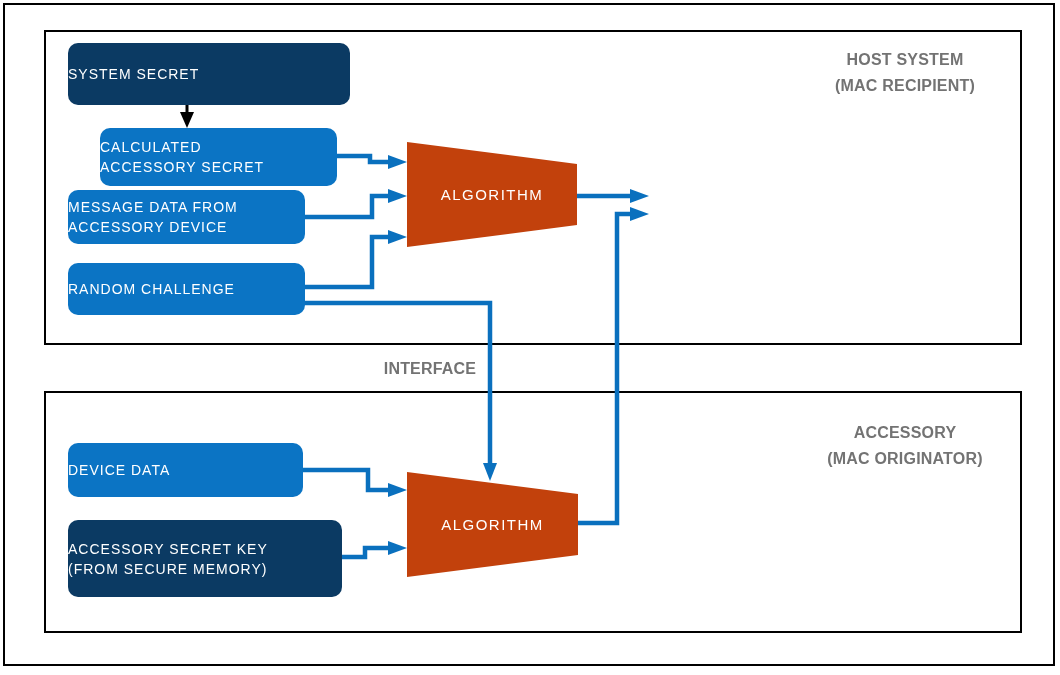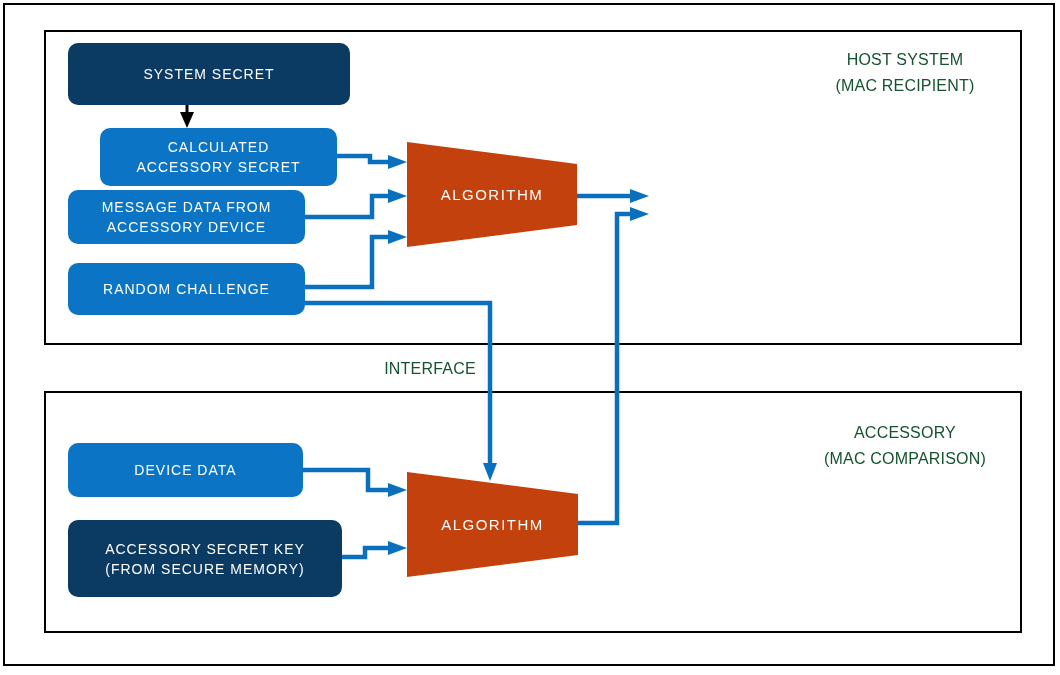--- a/index.html
+++ b/index.html
@@ -11,33 +11,33 @@
     position:absolute;left:3px;top:3px;width:1052px;height:663px;
     border:2px solid #000;box-sizing:border-box;
   }
   .container{
     position:absolute;border:2px solid #000;box-sizing:border-box;background:transparent;
   }
   .container-top{left:44px;top:30px;width:978px;height:315px;}
   .container-bottom{left:44px;top:391px;width:978px;height:242px;}
   .wires{position:absolute;left:0;top:0;width:1060px;height:675px;}
   .node{
-    position:absolute;display:flex;flex-direction:column;align-items:center;justify-content:center;
+    position:absolute;display:flex;flex-direction:column;align-items:flex-start;justify-content:center;
     color:#fff;font-size:14px;letter-spacing:1px;text-align:center;line-height:20px;
     border-radius:10px;box-sizing:border-box;
   }
   .navy{background:#0B3A63;}
   .blue{background:#0B74C4;}
   .trapezoid{
     position:absolute;display:flex;align-items:center;justify-content:center;
     background:#c2410c;color:#fff;font-size:15px;letter-spacing:1.5px;
     clip-path:polygon(0 0,100% 21%,100% 79%,0 100%);
   }
   .section-label{
-    position:absolute;color:#14532d;font-weight:normal;font-size:16px;line-height:26px;
+    position:absolute;color:#737373;font-weight:bold;font-size:16px;line-height:26px;
     text-align:center;letter-spacing:0.2px;
   }
   .host-label{left:805px;top:47px;width:200px;}
   .accessory-label{left:805px;top:420px;width:200px;}
   .interface-label{left:330px;top:356px;width:200px;}
   .section-label span{display:block;}
   .node span{display:block;}
 </style>
 </head>
 <body>
@@ -130,16 +130,16 @@
     <span>ACCESSORY SECRET KEY</span>
     <span>(FROM SECURE MEMORY)</span>
   </div>
 
   <div class="trapezoid" style="left:407px;top:472px;width:171px;height:105px;">
     <span>ALGORITHM</span>
   </div>
 
   <div class="section-label accessory-label">
     <span>ACCESSORY</span>
-    <span>(MAC COMPARISON)</span>
+    <span>(MAC ORIGINATOR)</span>
   </div>
 
 </div>
 
 </body></html>

